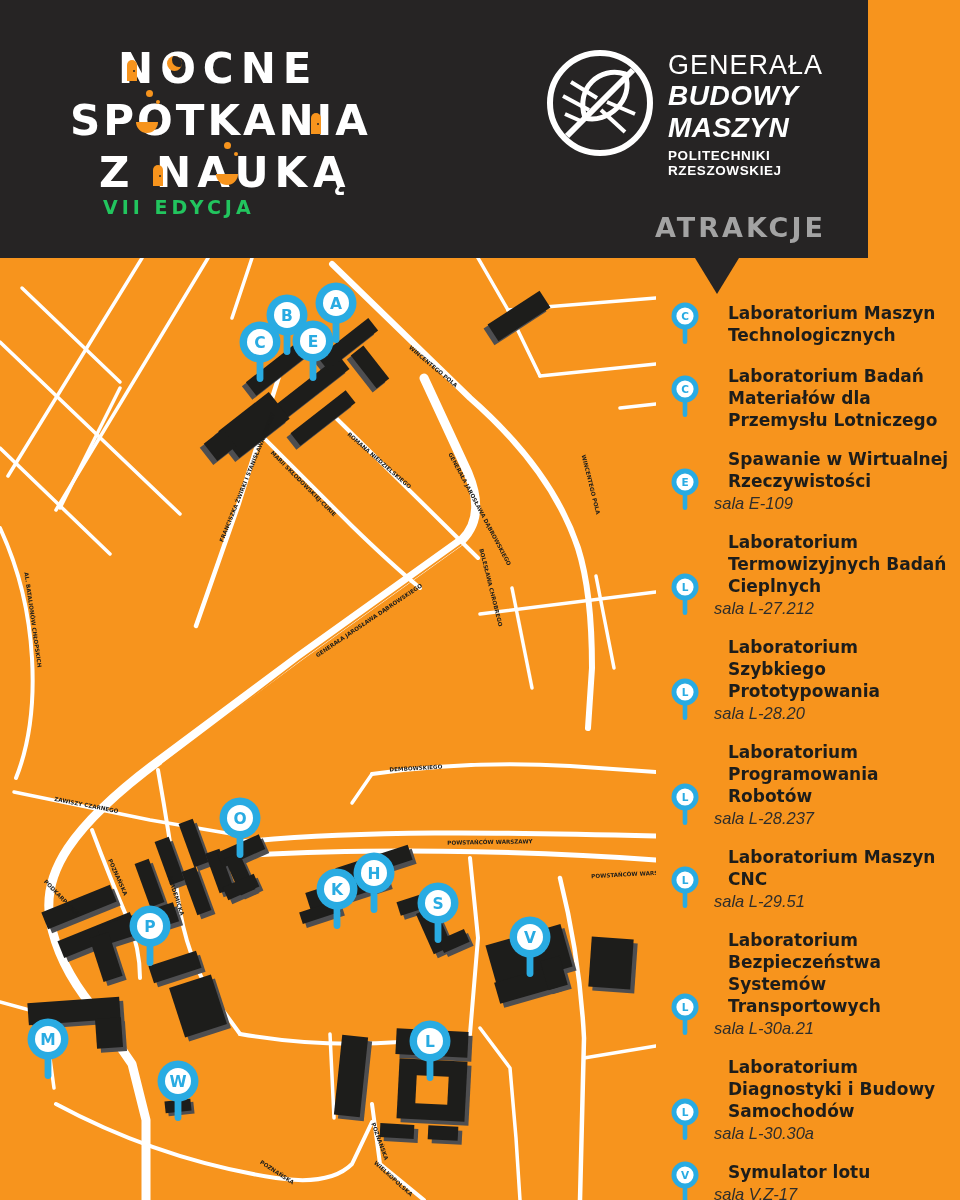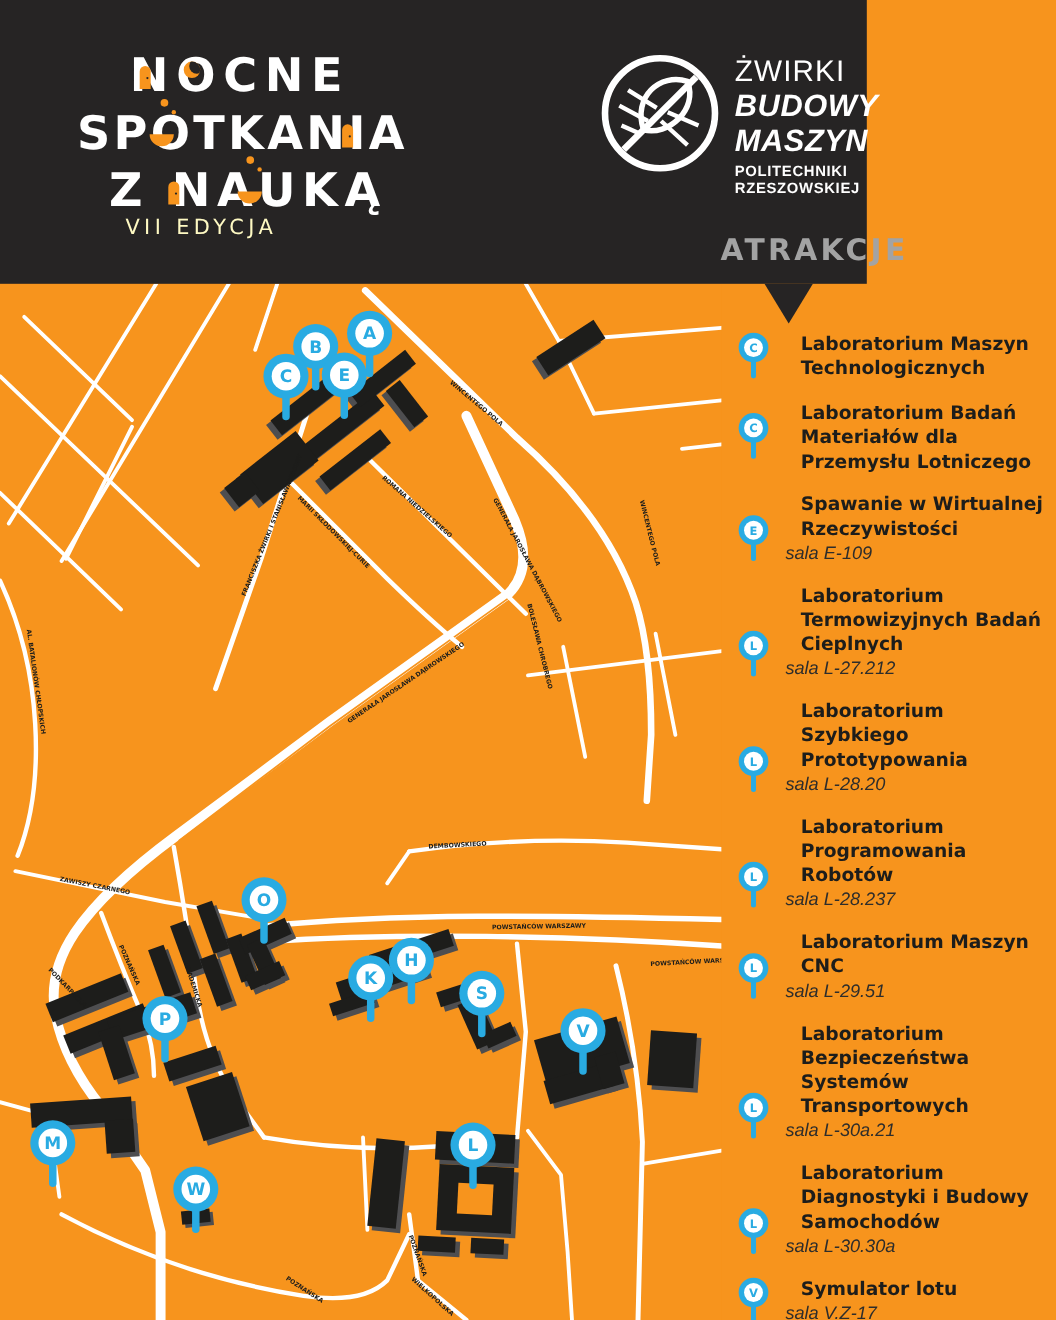--- a/index.html
+++ b/index.html
@@ -1,24 +1,24 @@
 <!DOCTYPE html>
 <html><head>
 <meta charset="utf-8">
 <style>
   html,body{margin:0;padding:0;}
   body{width:960px;height:1200px;position:relative;overflow:hidden;
        font-family:"DejaVu Sans","Liberation Sans",sans-serif;background:#F7941D;}
   
-  .header{position:absolute;left:0;top:0;width:788px;height:258px;background:#262424;z-index:5;}
+  .header{position:absolute;left:0;top:0;width:868px;height:258px;background:#262424;z-index:5;}
   .evlogo{position:absolute;color:#fff;font-weight:bold;}
   .ev1{left:118px;top:44px;font-size:42px;letter-spacing:7px;}
   .ev2{left:70px;top:96px;font-size:42px;letter-spacing:3px;}
   .ev3{left:99px;top:148px;font-size:42px;letter-spacing:6px;}
-  .ev4{left:103px;top:196px;font-size:19px;letter-spacing:4px;color:#fef9c3;font-weight:normal;margin-left:11px;}
+  .ev4{left:103px;top:196px;font-size:19px;letter-spacing:4px;color:#22c55e;font-weight:bold;}
   .accent{position:absolute;z-index:6;}
   .door{width:10px;height:21px;background:#F7941D;border-radius:5px 5px 0 0;}
   .door:after{content:"";position:absolute;right:2px;top:10px;width:2px;height:2px;background:#262424;border-radius:50%;}
   .moon{width:15px;height:15px;border-radius:50%;background:#F7941D;overflow:hidden;}
   .moon:after{content:"";position:absolute;left:5px;top:-3px;width:14px;height:14px;border-radius:50%;background:#262424;}
   .liquid{width:22px;height:11px;background:#F7941D;border-radius:0 0 11px 11px;}
   .bub{border-radius:50%;background:#F7941D;}
   .faclogo{position:absolute;left:545px;top:48px;width:110px;height:110px;}
   .factext{position:absolute;left:668px;top:50px;color:#fff;line-height:1.12;}
   .fl1{font-family:"Liberation Sans",sans-serif;font-size:27px;font-weight:normal;letter-spacing:1px;}
@@ -63,21 +63,21 @@
   <span class="accent bub" style="left:224px;top:142px;width:7px;height:7px"></span>
   <span class="accent bub" style="left:234px;top:152px;width:4px;height:4px"></span>
 
   <svg class="faclogo" viewBox="0 0 110 110">
     <circle cx="55" cy="55" r="50" fill="none" stroke="#fff" stroke-width="6"></circle>
     <path d="M22,88 L88,22" stroke="#fff" stroke-width="6" fill="none"></path>
     <path d="M40,70 C30,40 55,18 80,26 C90,52 62,76 40,70 Z" fill="none" stroke="#fff" stroke-width="5"></path>
     <path d="M18,48 L44,62 M26,34 L52,50 M20,66 L38,74 M56,62 L80,84 M62,54 L90,66" stroke="#fff" stroke-width="4"></path>
   </svg>
   <div class="factext">
-    <div class="fl1">ŻWIRKI</div>
+    <div class="fl1">GENERAŁA</div>
     <div class="fl2">BUDOWY MASZYN</div>
     <div class="fl4">POLITECHNIKI RZESZOWSKIEJ</div>
   </div>
   <div class="atrakcje">ATRAKCJE</div>
 </div>
 <div class="pointer"></div>
 
 <div class="map">
 <svg id="map-svg" viewBox="0 0 656 942" width="656" height="942">
   <g stroke="#ffffff" fill="none" stroke-linecap="round" stroke-linejoin="round">

